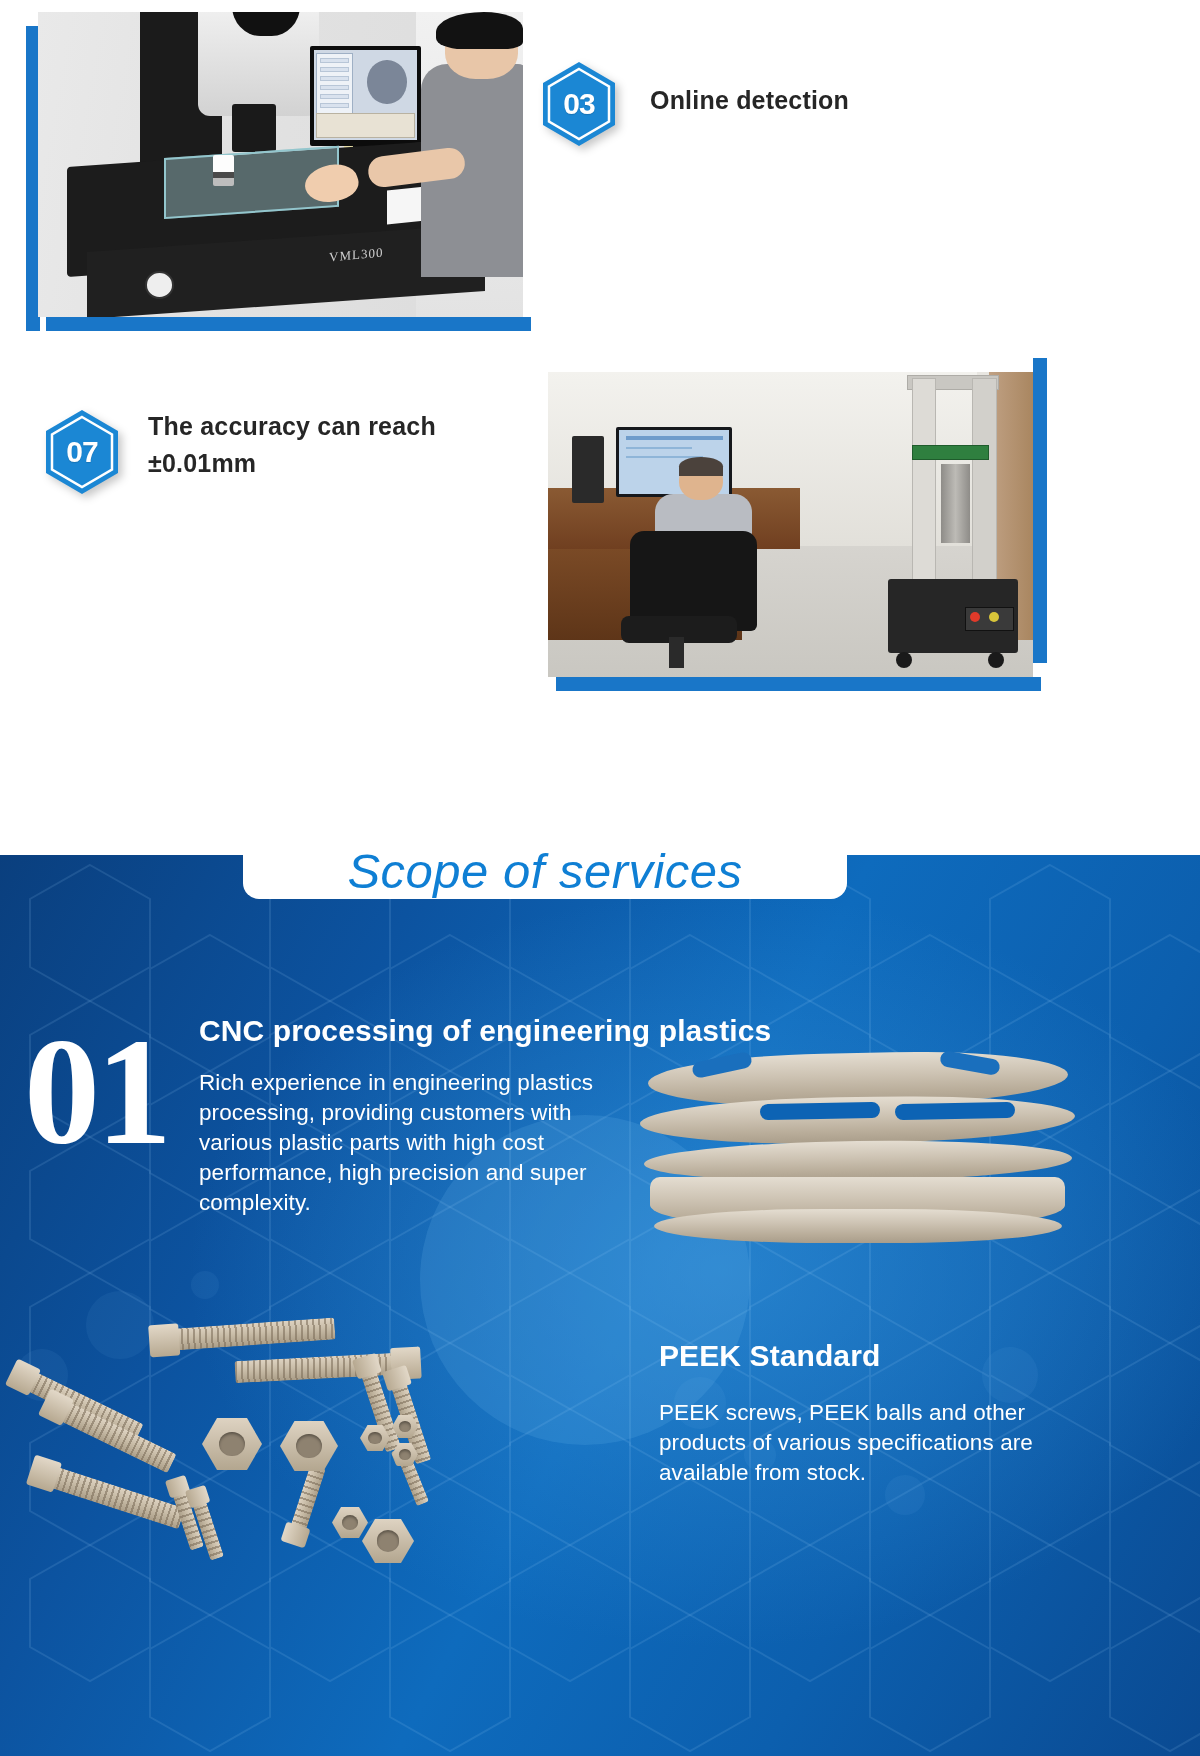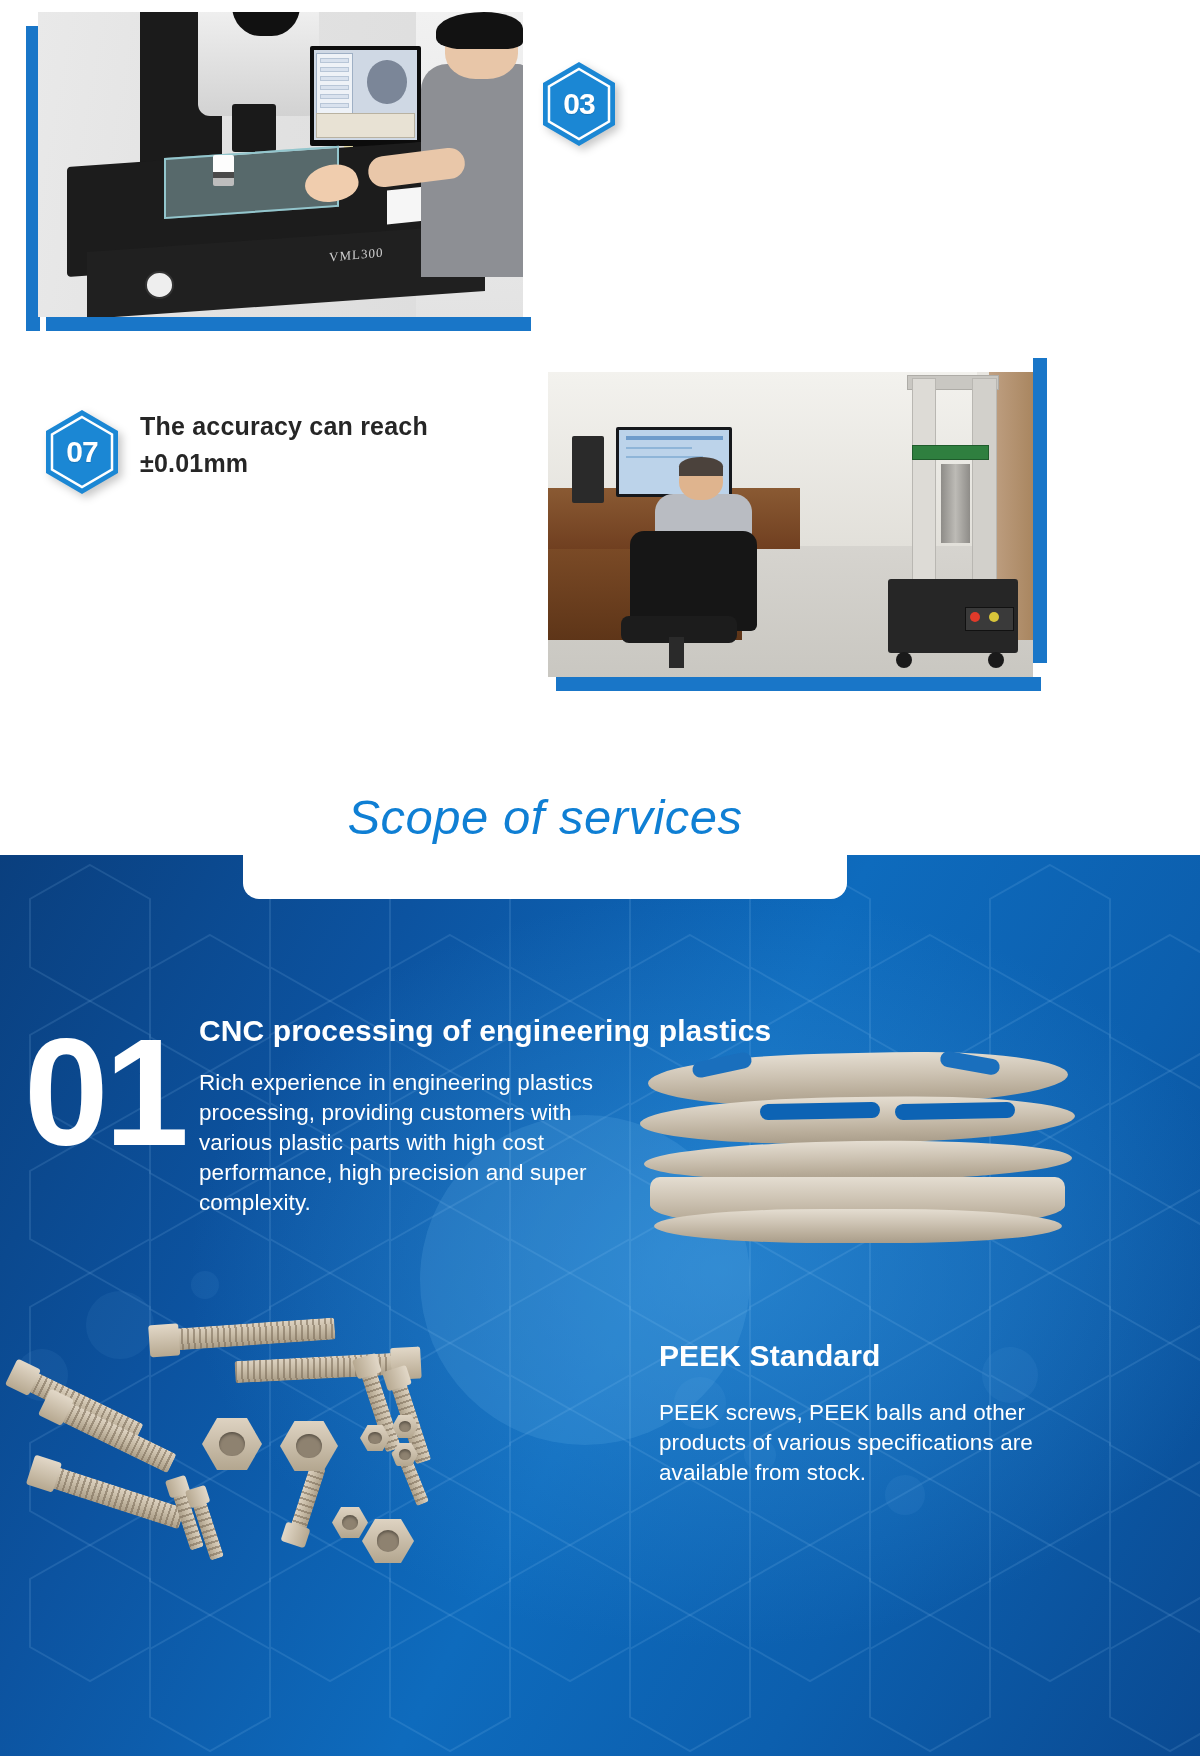--- a/index.html
+++ b/index.html
@@ -124,30 +124,30 @@
     background:
       radial-gradient(760px 540px at 60% 46%, rgba(58,150,220,.55) 0%, rgba(20,90,170,0) 70%),
       linear-gradient(118deg, #0a3f7e 0%, #0c53a0 26%, #0e6bbd 52%, #0c5fae 74%, #0a4a92 100%);
   }
   .hexpattern { position:absolute; inset:0; opacity:.45; }
   .blob { position:absolute; border-radius:50%; background:rgba(120,190,240,.16); }
 
   .scope-card {
     position:absolute; left:243px; top:789px; width:604px; height:110px;
     background:#fff; border-radius:16px;
-    display:flex; align-items:flex-start; justify-content:center;
+    display:flex; align-items:flex-end; justify-content:center;
   }
   .scope-title {
     font-size:49px; font-style:italic; color:#0f7fd4; font-weight:normal;
     letter-spacing:.5px;
   }
 
   .bignum {
     position:absolute; color:#fff; font-weight:bold;
-    font-size:152px; line-height:152px; letter-spacing:-4px;
+    font-size:152px; line-height:152px; letter-spacing:-4px;font-family:Liberation Serif, serif;
   }
   .sec-title {
     position:absolute; color:#fff; font-weight:bold; font-size:30px;
     line-height:38px; letter-spacing:.1px;
   }
   .sec-body {
     position:absolute; color:#fff; font-size:22.5px; line-height:30px;
     letter-spacing:.1px;
   }
 
@@ -229,20 +229,21 @@
       </div>
     </div>
 
     <div class="hex" style="left:539px; top:60px;">
       <svg viewBox="0 0 80 88" width="80" height="88" aria-hidden="true">
         <polygon points="40,2 76,23 76,65 40,86 4,65 4,23" fill="#1b87d4"></polygon>
         <polygon points="40,9 70,26.5 70,61.5 40,79 10,61.5 10,26.5" fill="none" stroke="#ffffff" stroke-width="2.5"></polygon>
       </svg>
       <span class="num">03</span>
     </div>
+    <div class="feat-title" style="left:650px; top:82px; width:420px;">Online detection</div>
 
     <div class="photo-frame" id="photo2-wrap">
       <div class="accent"></div>
       <div class="accent accent2"></div>
       <div class="photo">
         <div class="p2-bg"></div>
         <div class="p2-wall"></div>
         <div class="p2-floor"></div>
         <div class="p2-doorjamb"></div>
         <div class="p2-doorR"></div>
@@ -276,21 +277,21 @@
       </div>
     </div>
 
     <div class="hex" style="left:42px; top:408px;">
       <svg viewBox="0 0 80 88" width="80" height="88" aria-hidden="true">
         <polygon points="40,2 76,23 76,65 40,86 4,65 4,23" fill="#1b87d4"></polygon>
         <polygon points="40,9 70,26.5 70,61.5 40,79 10,61.5 10,26.5" fill="none" stroke="#ffffff" stroke-width="2.5"></polygon>
       </svg>
       <span class="num">07</span>
     </div>
-    <div class="feat-title" style="left:140px; top:408px; width:360px;">The accuracy can reach ±0.01mm</div>
+    <div class="feat-title" style="left:148px; top:408px; width:360px;">The accuracy can reach ±0.01mm</div>
   </div>
 
   <div class="blue-section">
 
     <svg class="hexpattern" viewBox="0 0 1200 901" preserveAspectRatio="none">
       <defs>
         <g id="hx">
           <polygon points="60,0 120,34 120,102 60,136 0,102 0,34" fill="none" stroke="rgba(160,210,250,.30)" stroke-width="2"></polygon>
         </g>
       </defs>

